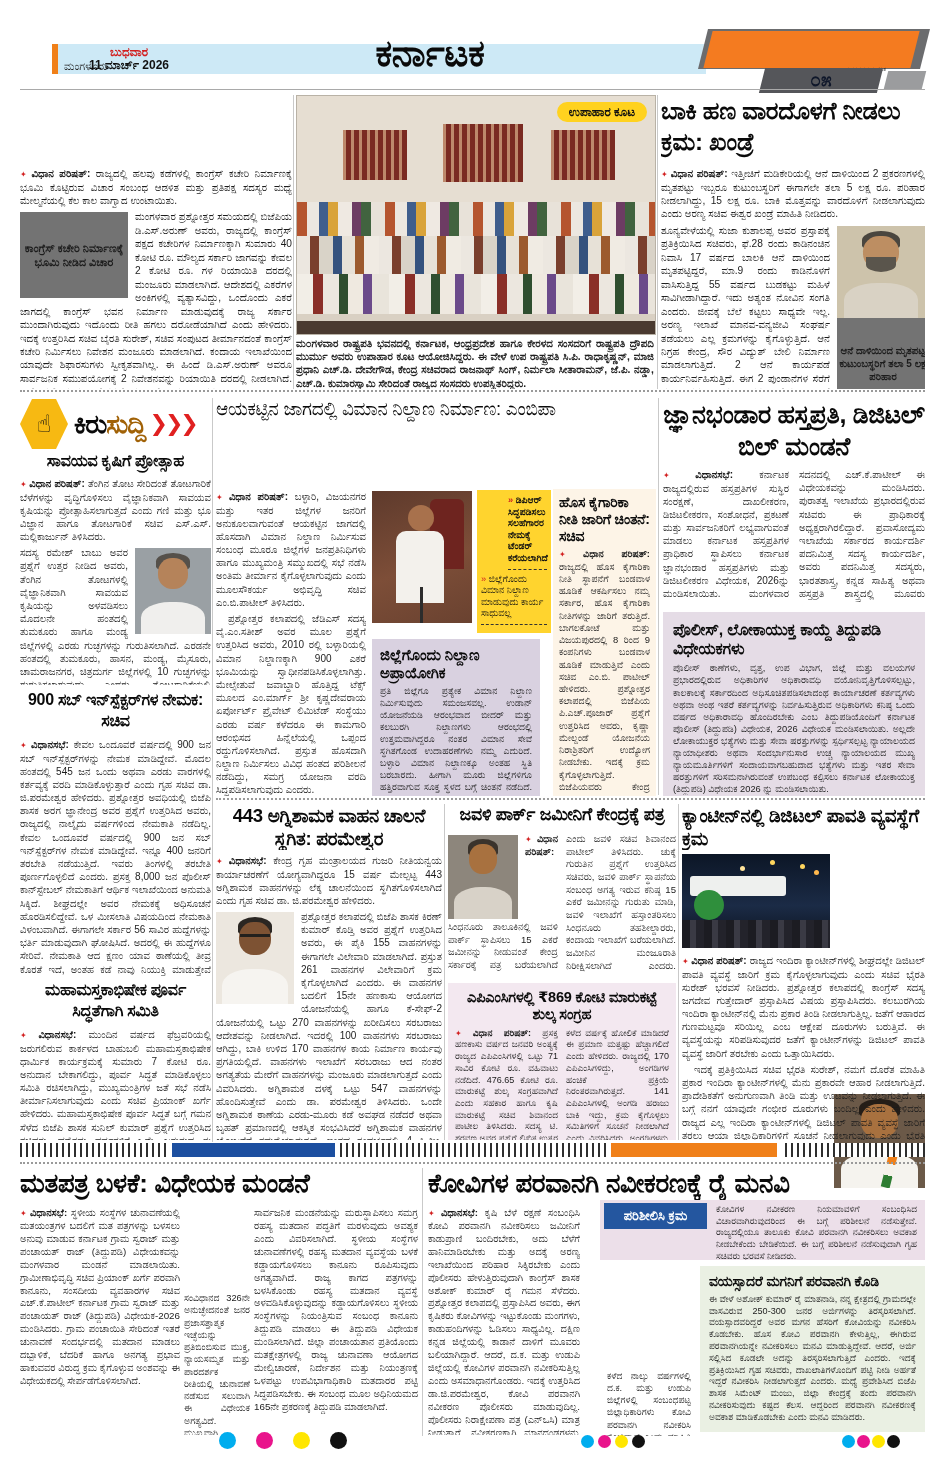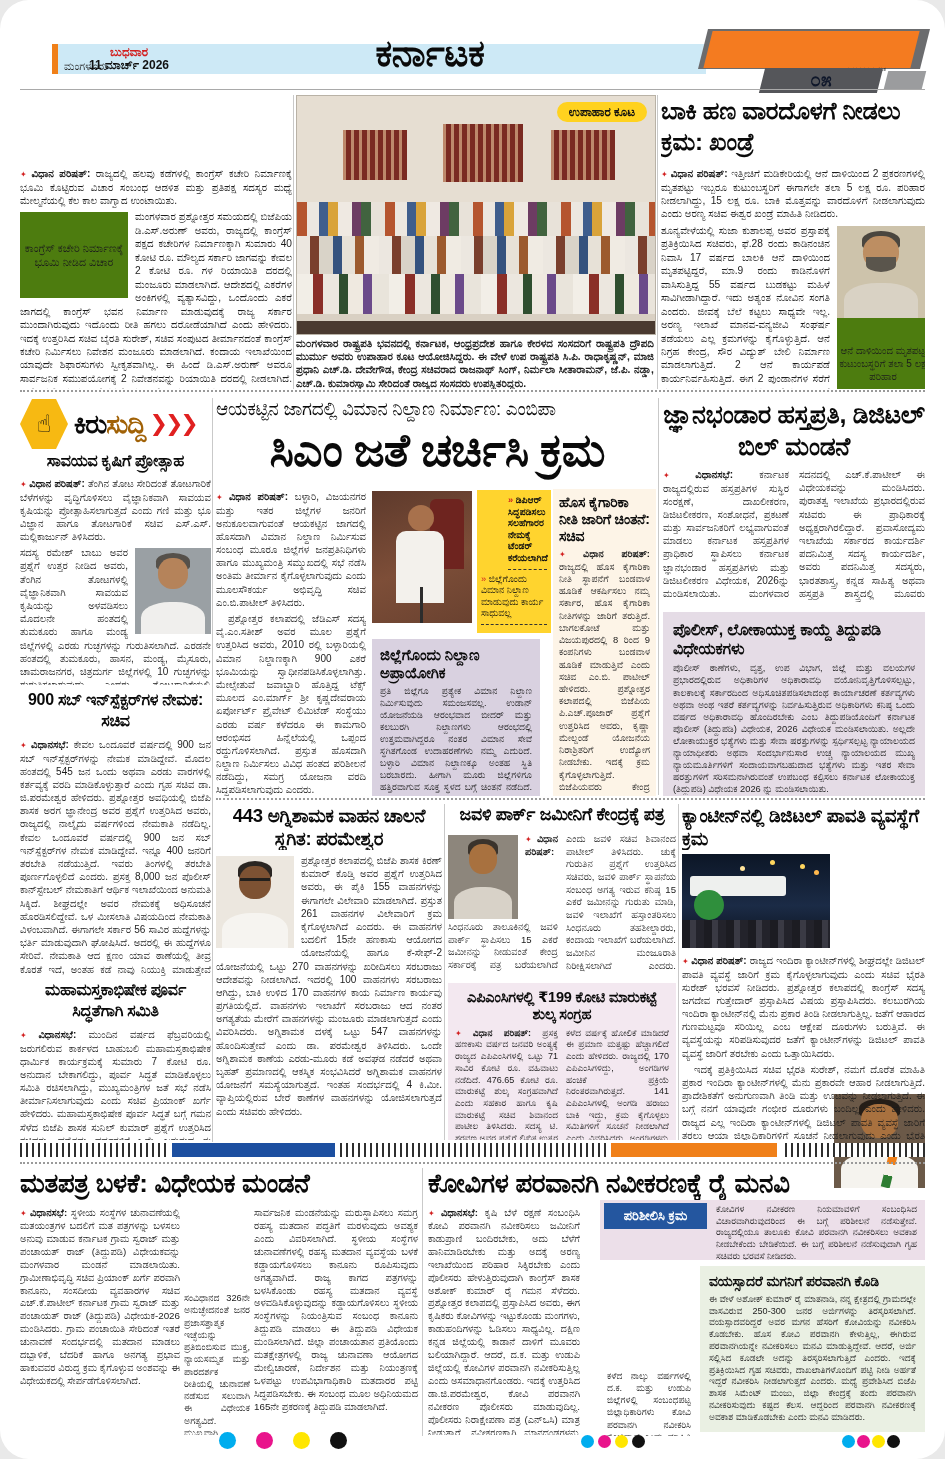--- a/index.html
+++ b/index.html
@@ -1,29 +1,29 @@
 <!DOCTYPE html>
 <html><head>
 <meta charset="utf-8">
 <style>
   html,body{margin:0;padding:0;background:#e9e9e9;}
   #page{position:relative;width:945px;height:1459px;background:#ffffff;overflow:hidden;
-        font-family:"Liberation Sans","DejaVu Sans",sans-serif;color:#111;border-radius:29px;}
+        font-family:"Liberation Sans","DejaVu Sans",sans-serif;color:#111;}
   .abs{position:absolute;}
   .hl{font-weight:800;color:#0a0a0a;letter-spacing:-.3px;overflow:hidden;}
   .body{font-size:10.2px;line-height:1.32;text-align:justify;overflow:hidden;color:#1c1c1c;}
   .body p{margin:0 0 3px 0;}
   .body p+p{text-indent:12px;}
   p.lead::before{content:"✦ ";color:#d21f1f;font-size:8px;}
   .dl{font-weight:bold;}
   .vdiv{width:1px;background:#c9c9c9;}
   .dotrule{border-top:2px dotted #9a9a9a;height:0;}
   .inset-l{float:left;margin:2px 7px 2px 0;}
   .inset-r{float:right;margin:2px 0 2px 7px;}
-  .ybox{background:#4d7c0f;font-weight:400;text-align:center;display:flex;align-items:center;justify-content:center;line-height:1.3;}
+  .ybox{background:#737373;font-weight:700;text-align:center;display:flex;align-items:center;justify-content:center;line-height:1.3;}
   
   .portrait{position:relative;overflow:hidden;}
   .p-hair{position:absolute;left:28%;top:5%;width:44%;height:20%;border-radius:50% 50% 20% 20%;}
   .p-head{position:absolute;left:30%;top:11%;width:40%;height:36%;border-radius:46%;}
   .p-beard{position:absolute;left:33%;top:34%;width:34%;height:16%;border-radius:0 0 50% 50%;}
   .p-glasses{position:absolute;left:31%;top:24%;width:38%;height:3px;background:#22201d;}
   .p-body{position:absolute;left:8%;bottom:-2%;width:84%;height:40%;border-radius:45% 45% 0 0;}
   .p-sash{position:absolute;left:56%;bottom:0;width:10%;height:38%;background:linear-gradient(#f08019 33%,#f5f2ea 33% 66%,#2e7d32 66%);transform:rotate(14deg);}
   
   .gphoto{background:linear-gradient(#e6ded2 0 46%,#d9d0c3 46% 100%);position:relative;overflow:hidden;border:1px solid #b9b2a6;}
@@ -125,21 +125,20 @@
     <p class="lead"><b class="dl">ವಿಧಾನಸಭೆ:</b> <span>ಕೇವಲ ಒಂದೂವರೆ ವರ್ಷದಲ್ಲಿ 900 ಜನ ಸಬ್ ಇನ್‌ಸ್ಪೆಕ್ಟರ್‌ಗಳನ್ನು ನೇಮಕ ಮಾಡಿದ್ದೇವೆ. ಮೊದಲ ಹಂತದಲ್ಲಿ 545 ಜನ ಒಂದು ಅಥವಾ ಎರಡು ವಾರಗಳಲ್ಲಿ ಕರ್ತವ್ಯಕ್ಕೆ ವರದಿ ಮಾಡಿಕೊಳ್ಳುತ್ತಾರೆ ಎಂದು ಗೃಹ ಸಚಿವ ಡಾ. ಜಿ.ಪರಮೇಶ್ವರ ಹೇಳಿದರು. ಪ್ರಶ್ನೋತ್ತರ ಅವಧಿಯಲ್ಲಿ ಬಿಜೆಪಿ ಶಾಸಕ ಅರಗ ಜ್ಞಾನೇಂದ್ರ ಅವರ ಪ್ರಶ್ನೆಗೆ ಉತ್ತರಿಸಿದ ಅವರು, ರಾಜ್ಯದಲ್ಲಿ ನಾಲ್ಕೈದು ವರ್ಷಗಳಿಂದ ನೇಮಕಾತಿ ನಡೆದಿಲ್ಲ. ಕೇವಲ ಒಂದೂವರೆ ವರ್ಷದಲ್ಲಿ 900 ಜನ ಸಬ್ ಇನ್‌ಸ್ಪೆಕ್ಟರ್‌ಗಳ ನೇಮಕ ಮಾಡಿದ್ದೇವೆ. ಇನ್ನೂ 400 ಜನರಿಗೆ ತರಬೇತಿ ನಡೆಯುತ್ತಿದೆ. ಇವರು ತಿಂಗಳಲ್ಲಿ ತರಬೇತಿ ಪೂರ್ಣಗೊಳ್ಳಲಿದೆ ಎಂದರು. ಪ್ರಸಕ್ತ 8,000 ಜನ ಪೊಲೀಸ್ ಕಾನ್‌ಸ್ಟೇಬಲ್ ನೇಮಕಾತಿಗೆ ಆರ್ಥಿಕ ಇಲಾಖೆಯಿಂದ ಅನುಮತಿ ಸಿಕ್ಕಿದೆ. ಶೀಘ್ರದಲ್ಲೇ ಅವರ ನೇಮಕಕ್ಕೆ ಅಧಿಸೂಚನೆ ಹೊರಡಿಸಲಿದ್ದೇವೆ. ಒಳ ಮೀಸಲಾತಿ ವಿಷಯದಿಂದ ನೇಮಕಾತಿ ವಿಳಂಬವಾಗಿದೆ. ಈಗಾಗಲೇ ಸರ್ಕಾರ 56 ಸಾವಿರ ಹುದ್ದೆಗಳನ್ನು ಭರ್ತಿ ಮಾಡುವುದಾಗಿ ಘೋಷಿಸಿದೆ. ಅದರಲ್ಲಿ ಈ ಹುದ್ದೆಗಳೂ ಸೇರಿವೆ. ನೇಮಕಾತಿ ಆದ ಕ್ಷಣಂ ಯಾವ ಠಾಣೆಯಲ್ಲಿ ತೀವ್ರ ಕೊರತೆ ಇದೆ, ಅಂತಹ ಕಡೆ ನಾವು ನಿಯುಕ್ತಿ ಮಾಡುತ್ತೇವೆ ಎಂದು ತಿಳಿಸಿದರು.</span></p>
   </div>
   <div class="abs hl" style="left:20px;top:980px;width:191px;height:44px;font-size:16px;text-align:center;line-height:1.3;">ಮಹಾಮಸ್ತಕಾಭಿಷೇಕ ಪೂರ್ವ ಸಿದ್ಧತೆಗಾಗಿ ಸಮಿತಿ</div>
   <div class="abs body" style="left:20px;top:1028px;width:191px;height:112px;font-size:10px;">
     <p class="lead"><b class="dl">ವಿಧಾನಸಭೆ:</b> <span>ಮುಂದಿನ ವರ್ಷದ ಫೆಬ್ರವರಿಯಲ್ಲಿ ಜರುಗಲಿರುವ ಕಾರ್ಕಳದ ಬಾಹುಬಲಿ ಮಹಾಮಸ್ತಕಾಭಿಷೇಕ ಧಾರ್ಮಿಕ ಕಾರ್ಯಕ್ರಮಕ್ಕೆ ಸುಮಾರು 7 ಕೋಟಿ ರೂ. ಅನುದಾನ ಬೇಕಾಗಲಿದ್ದು, ಪೂರ್ವ ಸಿದ್ಧತೆ ಮಾಡಿಕೊಳ್ಳಲು ಸಮಿತಿ ರಚಿಸಲಾಗಿದ್ದು, ಮುಖ್ಯಮಂತ್ರಿಗಳ ಜತೆ ಸಭೆ ನಡೆಸಿ ತೀರ್ಮಾನಿಸಲಾಗುವುದು ಎಂದು ಸಚಿವ ಪ್ರಿಯಾಂಕ್ ಖರ್ಗೆ ಹೇಳಿದರು. ಮಹಾಮಸ್ತಕಾಭಿಷೇಕ ಪೂರ್ವ ಸಿದ್ಧತೆ ಬಗ್ಗೆ ಗಮನ ಸೆಳೆದ ಬಿಜೆಪಿ ಶಾಸಕ ಸುನಿಲ್ ಕುಮಾರ್ ಪ್ರಶ್ನೆಗೆ ಉತ್ತರಿಸಿದ ಸಚಿವರು, ಹನ್ನೆರಡು ವರ್ಷಗಳಿಗೆ ಒಮ್ಮೆ ಜರುಗುವ ಈ ಧಾರ್ಮಿಕ ಆಚರಣೆಯನ್ನು ನಡೆಸಲು ವ್ಯವಸ್ಥೆಯನ್ನು ಸರ್ಕಾರ ಮಾಡಿಕೊಳ್ಳಲಿದೆ ಎಂದರು.</span></p>
   </div>
 
   <div class="abs vdiv" style="left:212px;top:398px;height:744px;"></div>
 
   <div class="abs hl" style="left:216px;top:398px;width:440px;height:25px;font-size:18.5px;font-weight:400;">ಆಯಕಟ್ಟಿನ ಜಾಗದಲ್ಲಿ ವಿಮಾನ ನಿಲ್ದಾಣ ನಿರ್ಮಾಣ: ಎಂಬಿಪಾ</div>
-  <div class="abs hl" style="left:216px;top:424px;width:442px;height:62px;font-size:46px;font-weight:900;line-height:1.15;text-align:center;letter-spacing:-1px;">ಸಿಎಂ ಜತೆ ಚರ್ಚಿಸಿ ಕ್ರಮ</div>
   <div class="abs body" style="left:216px;top:490px;width:150px;height:306px;font-size:10px;">
     <p class="lead"><b class="dl">ವಿಧಾನ ಪರಿಷತ್:</b> <span>ಬಳ್ಳಾರಿ, ವಿಜಯನಗರ ಮತ್ತು ಇತರ ಜಿಲ್ಲೆಗಳ ಜನರಿಗೆ ಅನುಕೂಲವಾಗುವಂತೆ ಆಯಕಟ್ಟಿನ ಜಾಗದಲ್ಲಿ ಹೊಸದಾಗಿ ವಿಮಾನ ನಿಲ್ದಾಣ ನಿರ್ಮಿಸುವ ಸಂಬಂಧ ಮೂರೂ ಜಿಲ್ಲೆಗಳ ಜನಪ್ರತಿನಿಧಿಗಳು ಹಾಗೂ ಮುಖ್ಯಮಂತ್ರಿ ಸಮ್ಮುಖದಲ್ಲಿ ಸಭೆ ನಡೆಸಿ ಅಂತಿಮ ತೀರ್ಮಾನ ಕೈಗೊಳ್ಳಲಾಗುವುದು ಎಂದು ಮೂಲಸೌಕರ್ಯ ಅಭಿವೃದ್ಧಿ ಸಚಿವ ಎಂ.ಬಿ.ಪಾಟೀಲ್ ತಿಳಿಸಿದರು.</span></p>
     <p>ಪ್ರಶ್ನೋತ್ತರ ಕಲಾಪದಲ್ಲಿ ಜೆಡಿಎಸ್ ಸದಸ್ಯ ವೈ.ಎಂ.ಸತೀಶ್ ಅವರ ಮೂಲ ಪ್ರಶ್ನೆಗೆ ಉತ್ತರಿಸಿದ ಅವರು, 2010 ರಲ್ಲಿ ಬಳ್ಳಾರಿಯಲ್ಲಿ ವಿಮಾನ ನಿಲ್ದಾಣಕ್ಕಾಗಿ 900 ಎಕರೆ ಭೂಮಿಯನ್ನು ಸ್ವಾಧೀನಪಡಿಸಿಕೊಳ್ಳಲಾಗಿತ್ತು. ಮೇಲ್ಸೇತುವೆ ಜವಾಬ್ದಾರಿ ಹೊತ್ತಿದ್ದ ಟೆಕ್ಸ್ ಮೂಲದ ಎಂ.ಮಾರ್ಗ್ ಶ್ರೀ ಕೃಷ್ಣದೇವರಾಯ ಏರ್ಪೋರ್ಟ್ ಪ್ರೈವೇಟ್ ಲಿಮಿಟೆಡ್ ಸಂಸ್ಥೆಯು ಎರಡು ವರ್ಷ ಕಳೆದರೂ ಈ ಕಾಮಗಾರಿ ಆರಂಭಿಸದ ಹಿನ್ನೆಲೆಯಲ್ಲಿ ಒಪ್ಪಂದ ರದ್ದುಗೊಳಿಸಲಾಗಿದೆ. ಪ್ರಸ್ತುತ ಹೊಸದಾಗಿ ನಿಲ್ದಾಣ ನಿರ್ಮಿಸಲು ವಿವಿಧ ಹಂತದ ಪರಿಶೀಲನೆ ನಡೆದಿದ್ದು, ಸಮಗ್ರ ಯೋಜನಾ ವರದಿ ಸಿದ್ಧಪಡಿಸಲಾಗುವುದು ಎಂದರು.</p>
   </div>
   <div class="abs" style="left:372px;top:491px;width:100px;height:132px;background:linear-gradient(160deg,#5e3a2c,#7d4e38 55%,#6a4230);overflow:hidden;">
     <div class="abs" style="left:58px;top:8px;width:34px;height:70px;background:#6e241f;border-radius:6px 6px 0 0;"></div>
     <div class="abs" style="left:36px;top:14px;width:26px;height:26px;border-radius:50%;background:#a8714c;"></div>
     <div class="abs" style="left:24px;top:40px;width:48px;height:72px;background:#f3f1ec;border-radius:10px 10px 0 0;"></div>
     <div class="abs" style="left:48px;top:96px;width:3px;height:36px;background:#2c2c2c;"></div>
   </div>
@@ -172,20 +171,21 @@
   </div>
   <div class="abs" style="left:663px;top:612px;width:262px;height:184px;background:#e5dce6;padding:8px 10px;box-sizing:border-box;overflow:hidden;">
     <h4 class="boxhead" style="font-size:16px;">ಪೊಲೀಸ್, ಲೋಕಾಯುಕ್ತ ಕಾಯ್ದೆ ತಿದ್ದುಪಡಿ ವಿಧೇಯಕಗಳು</h4>
     <div class="smallbody" style="font-size:9.3px;">ಪೊಲೀಸ್ ಠಾಣೆಗಳು, ವೃತ್ತ, ಉಪ ವಿಭಾಗ, ಜಿಲ್ಲೆ ಮತ್ತು ವಲಯಗಳ ಪ್ರಭಾರದಲ್ಲಿರುವ ಅಧಿಕಾರಿಗಳ ಅಧಿಕಾರಾವಧಿ ವಯೋನಿವೃತ್ತಿಗೊಳಿಸಲ್ಪಟ್ಟು, ಕಾಲಕಾಲಕ್ಕೆ ಸರ್ಕಾರದಿಂದ ಅಧಿಸೂಚಿತಪಡಿಸಲಾದಂಥ ಕಾರ್ಯಾಚರಣೆ ಕರ್ತವ್ಯಗಳು ಅಥವಾ ಅಂಥ ಇತರೆ ಕರ್ತವ್ಯಗಳನ್ನು ನಿರ್ವಹಿಸುತ್ತಿರುವ ಅಧಿಕಾರಿಗಳು ಕನಿಷ್ಠ ಒಂದು ವರ್ಷದ ಅಧಿಕಾರಾವಧಿ ಹೊಂದಿರಬೇಕು ಎಂಬ ತಿದ್ದುಪಡಿಯೊಂದಿಗೆ ಕರ್ನಾಟಕ ಪೊಲೀಸ್ (ತಿದ್ದುಪಡಿ) ವಿಧೇಯಕ, 2026 ವಿಧೇಯಕ ಮಂಡಿಸಲಾಯಿತು. ಅಲ್ಲದೇ ಲೋಕಾಯುಕ್ತರ ಭತ್ಯೆಗಳು ಮತ್ತು ಸೇವಾ ಷರತ್ತುಗಳನ್ನು ಸ್ಪರ್ಧಿಸಲ್ಪಟ್ಟ ನ್ಯಾಯಾಲಯದ ನ್ಯಾಯಾಧೀಶರು ಅಥವಾ ಸಂದರ್ಭಾನುಸಾರ ಉಚ್ಚ ನ್ಯಾಯಾಲಯದ ಮುಖ್ಯ ನ್ಯಾಯಮೂರ್ತಿಗಳಿಗೆ ಸಂದಾಯವಾಗಬಹುದಾದ ಭತ್ಯೆಗಳು ಮತ್ತು ಇತರ ಸೇವಾ ಷರತ್ತುಗಳಿಗೆ ಸರಿಸಮನಾಗಿರುವಂತೆ ಉಪಬಂಧ ಕಲ್ಪಿಸಲು ಕರ್ನಾಟಕ ಲೋಕಾಯುಕ್ತ (ತಿದ್ದುಪಡಿ) ವಿಧೇಯಕ 2026 ನ್ನು ಮಂಡಿಸಲಾಯಿತು.</div>
   </div>
 
   <div class="abs dotrule" style="left:216px;top:798px;width:709px;"></div>
 
   <div class="abs hl" style="left:216px;top:804px;width:226px;height:46px;font-size:18.5px;line-height:1.25;text-align:center;">443 ಅಗ್ನಿಶಾಮಕ ವಾಹನ ಚಾಲನೆ ಸ್ಥಗಿತ: ಪರಮೇಶ್ವರ</div>
   <div class="abs body" style="left:216px;top:854px;width:226px;height:286px;font-size:10px;">
+    <p class="lead"><b class="dl">ವಿಧಾನಸಭೆ:</b> <span>ಕೇಂದ್ರ ಗೃಹ ಮಂತ್ರಾಲಯದ ಗುಜರಿ ನೀತಿಯನ್ವಯ ಕಾರ್ಯಾಚರಣೆಗೆ ಯೋಗ್ಯವಾಗಿದ್ದರೂ 15 ವರ್ಷ ಮೇಲ್ಪಟ್ಟ 443 ಅಗ್ನಿಶಾಮಕ ವಾಹನಗಳನ್ನು ಲೆಕ್ಕ ಚಾಲನೆಯಿಂದ ಸ್ಥಗಿತಗೊಳಿಸಲಾಗಿದೆ ಎಂದು ಗೃಹ ಸಚಿವ ಡಾ. ಜಿ.ಪರಮೇಶ್ವರ ಹೇಳಿದರು.</span></p>
     <div class="inset-l portrait" style="width:78px;height:92px;background:#ece7df;">
       <div class="p-hair" style="background:#2a2622;"></div>
       <div class="p-head" style="background:#7d5233;"></div>
       <div class="p-glasses"></div>
       <div class="p-body" style="background:#f6f4f0;"></div>
     </div>
     <p>ಪ್ರಶ್ನೋತ್ತರ ಕಲಾಪದಲ್ಲಿ ಬಿಜೆಪಿ ಶಾಸಕ ಕಿರಣ್ ಕುಮಾರ್ ಕೊಡ್ತಿ ಅವರ ಪ್ರಶ್ನೆಗೆ ಉತ್ತರಿಸಿದ ಅವರು, ಈ ಪೈಕಿ 155 ವಾಹನಗಳನ್ನು ಈಗಾಗಲೇ ವಿಲೇವಾರಿ ಮಾಡಲಾಗಿದೆ. ಪ್ರಸ್ತುತ 261 ವಾಹನಗಳ ವಿಲೇವಾರಿಗೆ ಕ್ರಮ ಕೈಗೊಳ್ಳಲಾಗಿದೆ ಎಂದರು. ಈ ವಾಹನಗಳ ಬದಲಿಗೆ 15ನೇ ಹಣಕಾಸು ಆಯೋಗದ ಯೋಜನೆಯಲ್ಲಿ ಹಾಗೂ ಕೆ-ಸೇಫ್-2 ಯೋಜನೆಯಲ್ಲಿ ಒಟ್ಟು 270 ವಾಹನಗಳನ್ನು ಖರೀದಿಸಲು ಸರಬರಾಜು ಆದೇಶವನ್ನು ನೀಡಲಾಗಿದೆ. ಇದರಲ್ಲಿ 100 ವಾಹನಗಳು ಸರಬರಾಜು ಆಗಿದ್ದು, ಬಾಕಿ ಉಳಿದ 170 ವಾಹನಗಳ ಕಾಯ ನಿರ್ಮಾಣ ಕಾರ್ಯವು ಪ್ರಗತಿಯಲ್ಲಿದೆ. ವಾಹನಗಳು ಇಲಾಖೆಗೆ ಸರಬರಾಜು ಆದ ನಂತರ ಅಗತ್ಯತೆಯ ಮೇರೆಗೆ ವಾಹನಗಳನ್ನು ಮಂಜೂರು ಮಾಡಲಾಗುತ್ತದೆ ಎಂದು ವಿವರಿಸಿದರು. ಅಗ್ನಿಶಾಮಕ ದಳಕ್ಕೆ ಒಟ್ಟು 547 ವಾಹನಗಳನ್ನು ಹೊಂದಿಸುತ್ತೇವೆ ಎಂದು ಡಾ. ಪರಮೇಶ್ವರ ತಿಳಿಸಿದರು. ಒಂದೇ ಅಗ್ನಿಶಾಮಕ ಠಾಣೆಯ ಎರಡು-ಮೂರು ಕಡೆ ಅವಘಡ ನಡೆದರೆ ಅಥವಾ ಬೃಹತ್ ಪ್ರಮಾಣದಲ್ಲಿ ಆಕಸ್ಮಿಕ ಸಂಭವಿಸಿದರೆ ಅಗ್ನಿಶಾಮಕ ವಾಹನಗಳ ಯೋಜನೆಗೆ ಸಮಸ್ಯೆಯಾಗುತ್ತದೆ. ಇಂತಹ ಸಂದರ್ಭದಲ್ಲಿ 4 ಕಿ.ಮೀ. ವ್ಯಾಪ್ತಿಯಲ್ಲಿರುವ ಬೇರೆ ಠಾಣೆಗಳ ವಾಹನಗಳನ್ನು ಯೋಜಿಸಲಾಗುತ್ತದೆ ಎಂದು ಸಚಿವರು ಹೇಳಿದರು.</p>
   </div>
 
   <div class="abs vdiv" style="left:444px;top:804px;height:336px;"></div>
@@ -193,21 +193,21 @@
   <div class="abs hl" style="left:448px;top:804px;width:228px;height:26px;font-size:17.5px;text-align:center;white-space:nowrap;">ಜವಳಿ ಪಾರ್ಕ್ ಜಮೀನಿಗೆ ಕೇಂದ್ರಕ್ಕೆ ಪತ್ರ</div>
   <div class="abs body cols2" style="left:448px;top:833px;width:228px;height:146px;font-size:9.6px;column-gap:8px;">
     <div class="inset-l portrait" style="width:70px;height:84px;background:#8d867c;">
       <div class="p-hair" style="background:#3a332c;"></div>
       <div class="p-head" style="background:#a8713f;"></div>
       <div class="p-body" style="background:#d8d2c8;"></div>
     </div>
     <p class="lead" style="margin:0;"><b class="dl">ವಿಧಾನ ಪರಿಷತ್:</b> <span>ಸಿಂಧನೂರು ತಾಲೂಕಿನಲ್ಲಿ ಜವಳಿ ಪಾರ್ಕ್ ಸ್ಥಾಪಿಸಲು 15 ಎಕರೆ ಜಮೀನನ್ನು ನೀಡುವಂತೆ ಕೇಂದ್ರ ಸರ್ಕಾರಕ್ಕೆ ಪತ್ರ ಬರೆಯಲಾಗಿದೆ ಎಂದು ಜವಳಿ ಸಚಿವ ಶಿವಾನಂದ ಪಾಟೀಲ್ ತಿಳಿಸಿದರು. ಚುಕ್ಕೆ ಗುರುತಿನ ಪ್ರಶ್ನೆಗೆ ಉತ್ತರಿಸಿದ ಸಚಿವರು, ಜವಳಿ ಪಾರ್ಕ್ ಸ್ಥಾಪನೆಯ ಸಂಬಂಧ ಅಗತ್ಯ ಇರುವ ಕನಿಷ್ಠ 15 ಎಕರೆ ಜಮೀನನ್ನು ಗುರುತು ಮಾಡಿ, ಜವಳಿ ಇಲಾಖೆಗೆ ಹಸ್ತಾಂತರಿಸಲು ಸಿಂಧನೂರು ತಹಶೀಲ್ದಾರರು, ಕಂದಾಯ ಇಲಾಖೆಗೆ ಬರೆಯಲಾಗಿದೆ. ಜಮೀನಿನ ಮಂಜೂರಾತಿ ನಿರೀಕ್ಷಿಸಲಾಗಿದೆ ಎಂದರು. ಸಿಂಧನೂರು ತಾಲೂಕಿನಲ್ಲಿ ಒಂದೇ ಎಕರೆಯಷ್ಟು ಸರ್ಕಾರಿ ಜಮೀನು ಲಭ್ಯವಿಲ್ಲ. ಆದರೆ, ಸಿಂಧನೂರು ತಾಲೂಕಿನಲ್ಲಿ ಕೇಂದ್ರದ ಅಧೀನದಲ್ಲಿರುವ ಸೆಂಟ್ರಲ್ ಸೀಡ್ಸ್ ಫಾರ್ಮ್‌ನಲ್ಲಿ ಸುಮಾರು 7,500 ಎಕರೆಯಷ್ಟು ಜಮೀನಿದ್ದು, ಈ ಜಮೀನನ್ನು ಇಲಾಖೆಗೆ ಮಂಜೂರು ಮಾಡಿದಲ್ಲಿ ಜವಳಿ ಪಾರ್ಕ್ ಸ್ಥಾಪಿಸಲು ಪರಿಶೀಲಿಸಲಾಗುವುದು ಎಂದು ಹೇಳಿದರು.</span></p>
   </div>
   <div class="abs" style="left:448px;top:983px;width:228px;height:157px;background:#f3e8f0;padding:6px 7px;box-sizing:border-box;overflow:hidden;">
-    <h4 class="boxhead" style="font-size:14.5px;text-align:center;">ಎಪಿಎಂಸಿಗಳಲ್ಲಿ ₹199 ಕೋಟಿ ಮಾರುಕಟ್ಟೆ ಶುಲ್ಕ ಸಂಗ್ರಹ</h4>
+    <h4 class="boxhead" style="font-size:14.5px;text-align:center;">ಎಪಿಎಂಸಿಗಳಲ್ಲಿ ₹869 ಕೋಟಿ ಮಾರುಕಟ್ಟೆ ಶುಲ್ಕ ಸಂಗ್ರಹ</h4>
     <div class="smallbody cols2" style="font-size:9px;column-gap:8px;">
       <p class="lead" style="margin:0;"><b class="dl">ವಿಧಾನ ಪರಿಷತ್:</b> <span>ಪ್ರಸಕ್ತ ಹಣಕಾಸು ವರ್ಷದ ಜನವರಿ ಅಂತ್ಯಕ್ಕೆ ರಾಜ್ಯದ ಎಪಿಎಂಸಿಗಳಲ್ಲಿ ಒಟ್ಟು 71 ಸಾವಿರ ಕೋಟಿ ರೂ. ವಹಿವಾಟು ನಡೆದಿದೆ. 476.65 ಕೋಟಿ ರೂ. ಮಾರುಕಟ್ಟೆ ಶುಲ್ಕ ಸಂಗ್ರಹವಾಗಿದೆ ಎಂದು ಸಹಕಾರ ಹಾಗೂ ಕೃಷಿ ಮಾರುಕಟ್ಟೆ ಸಚಿವ ಶಿವಾನಂದ ಪಾಟೀಲ ತಿಳಿಸಿದರು. ಸದಸ್ಯ ಟಿ. ಶರವಣ ಅವರ ಪ್ರಶ್ನೆಗೆ ಲಿಖಿತ ಉತ್ತರ ನೀಡಿರುವ ಸಚಿವರು, ಕಳೆದ ವರ್ಷದಲ್ಲಿ 82 ಸಾವಿರ ಕೋಟಿ ರೂ. ವಹಿವಾಟು ನಡೆದಿದ್ದು, ಈ ಅವಧಿಯಲ್ಲಿ 498 ಕೋಟಿ ರೂ. ಮಾರುಕಟ್ಟೆ ಶುಲ್ಕ ಸಂಗ್ರಹವಾಗಿತ್ತು. ಕಳೆದ ವರ್ಷಕ್ಕೆ ಹೋಲಿಕೆ ಮಾಡಿದರೆ ಈ ಪ್ರಮಾಣ ಮತ್ತಷ್ಟು ಹೆಚ್ಚಾಗಲಿದೆ ಎಂದು ಹೇಳಿದರು. ರಾಜ್ಯದಲ್ಲಿ 170 ಎಪಿಎಂಸಿಗಳಿದ್ದು, ಅಂಗಡಿಗಳ ಹಂಚಿಕೆ ಪ್ರಕ್ರಿಯೆ ನಿರಂತರವಾಗಿರುತ್ತದೆ. 141 ಎಪಿಎಂಸಿಗಳಲ್ಲಿ ಅಂಗಡಿ ಹರಾಜು ಬಾಕಿ ಇದ್ದು, ಕ್ರಮ ಕೈಗೊಳ್ಳಲು ಸಮಿತಿಗಳಿಗೆ ಸೂಚನೆ ನೀಡಲಾಗಿದೆ ಎಂದು ವಿವರಿಸಿದರು. ಅಂಗಡಿಗಳನ್ನು ಹೊಸದಾಗಿ ಟೆಂಡರ್ ಕರೆದು ಬೇಡಿಕೆಗೆ ಅನುಗುಣವಾಗಿ ಕ್ರಮ ಕೈಗೊಳ್ಳಲಾಗುವುದು, ಬಾಕಿ ಉಳಿಯುವುದಿಲ್ಲ ಎಂದು ತಿಳಿಸಿದರು.</span></p>
     </div>
   </div>
 
   <div class="abs vdiv" style="left:678px;top:804px;height:336px;"></div>
 
   <div class="abs hl" style="left:682px;top:804px;width:243px;height:46px;font-size:18.5px;line-height:1.25;">ಕ್ಯಾಂಟೀನ್‌ನಲ್ಲಿ ಡಿಜಿಟಲ್ ಪಾವತಿ ವ್ಯವಸ್ಥೆಗೆ ಕ್ರಮ</div>
   <div class="abs" style="left:682px;top:854px;width:148px;height:94px;background:linear-gradient(#0c1626,#1b2b46 55%,#0a0f18);overflow:hidden;">
     <div class="abs" style="left:8px;top:22px;width:96px;height:20px;background:#eef0ee;border-radius:3px;"></div>

